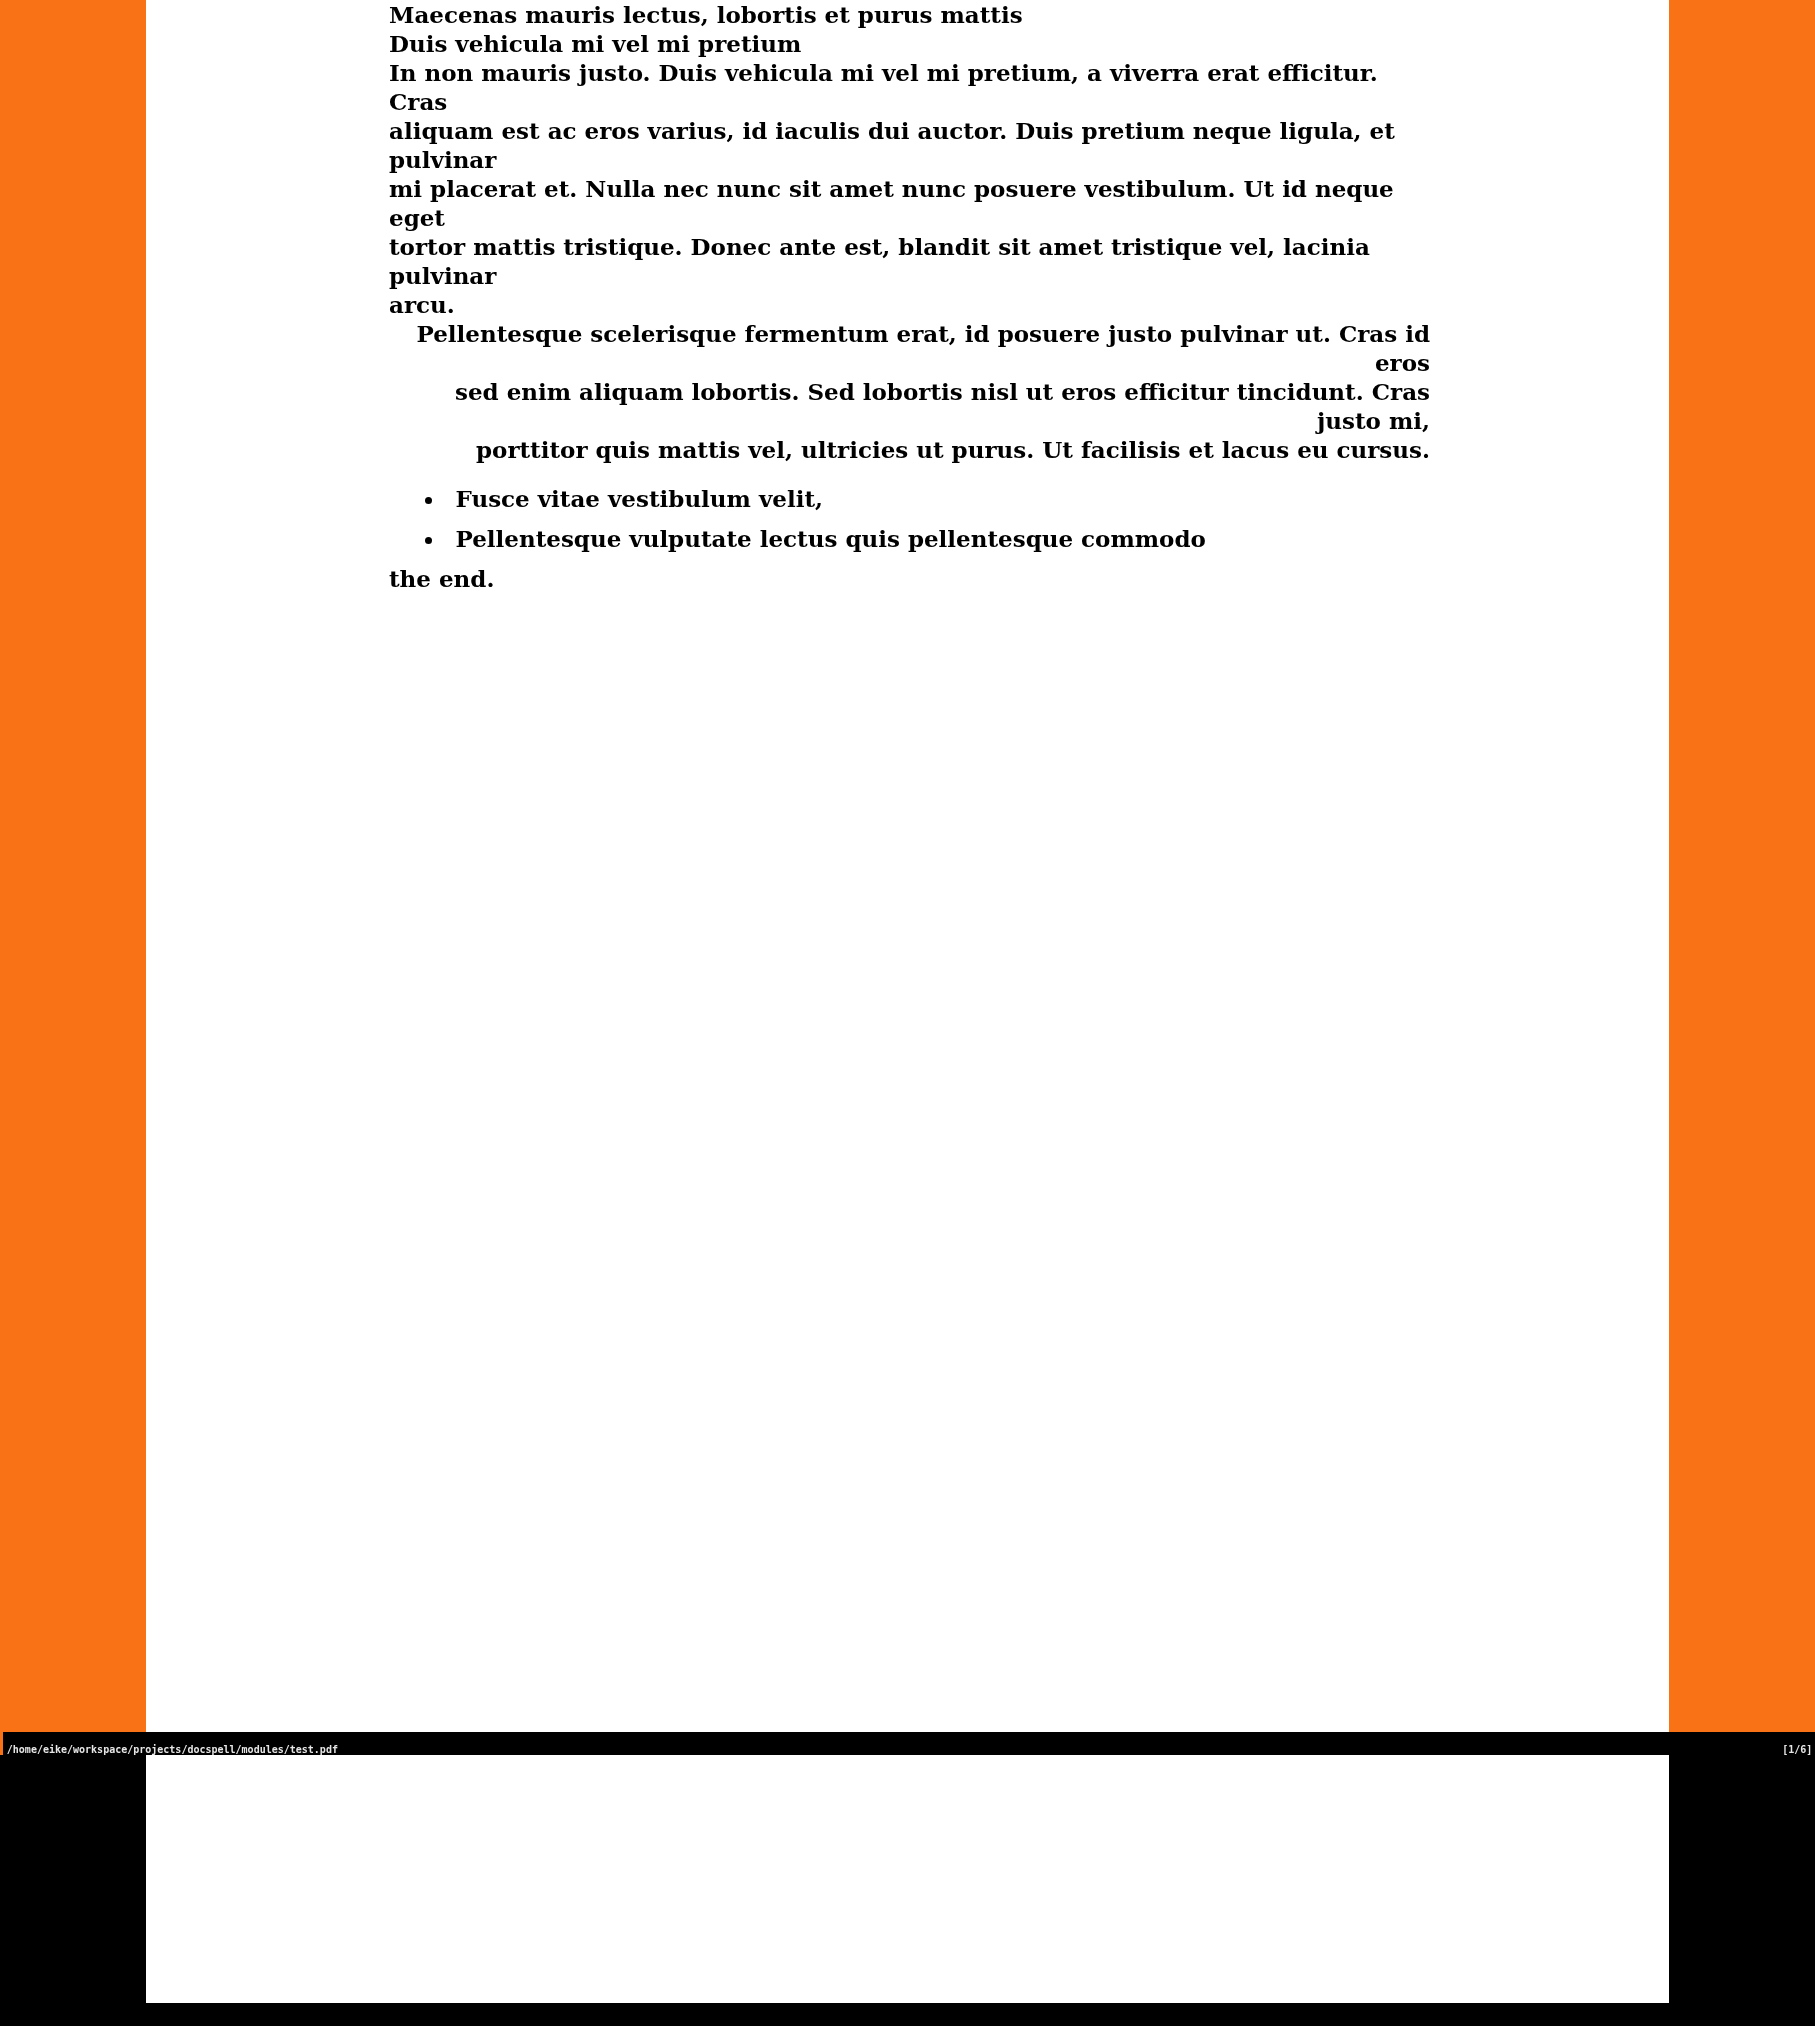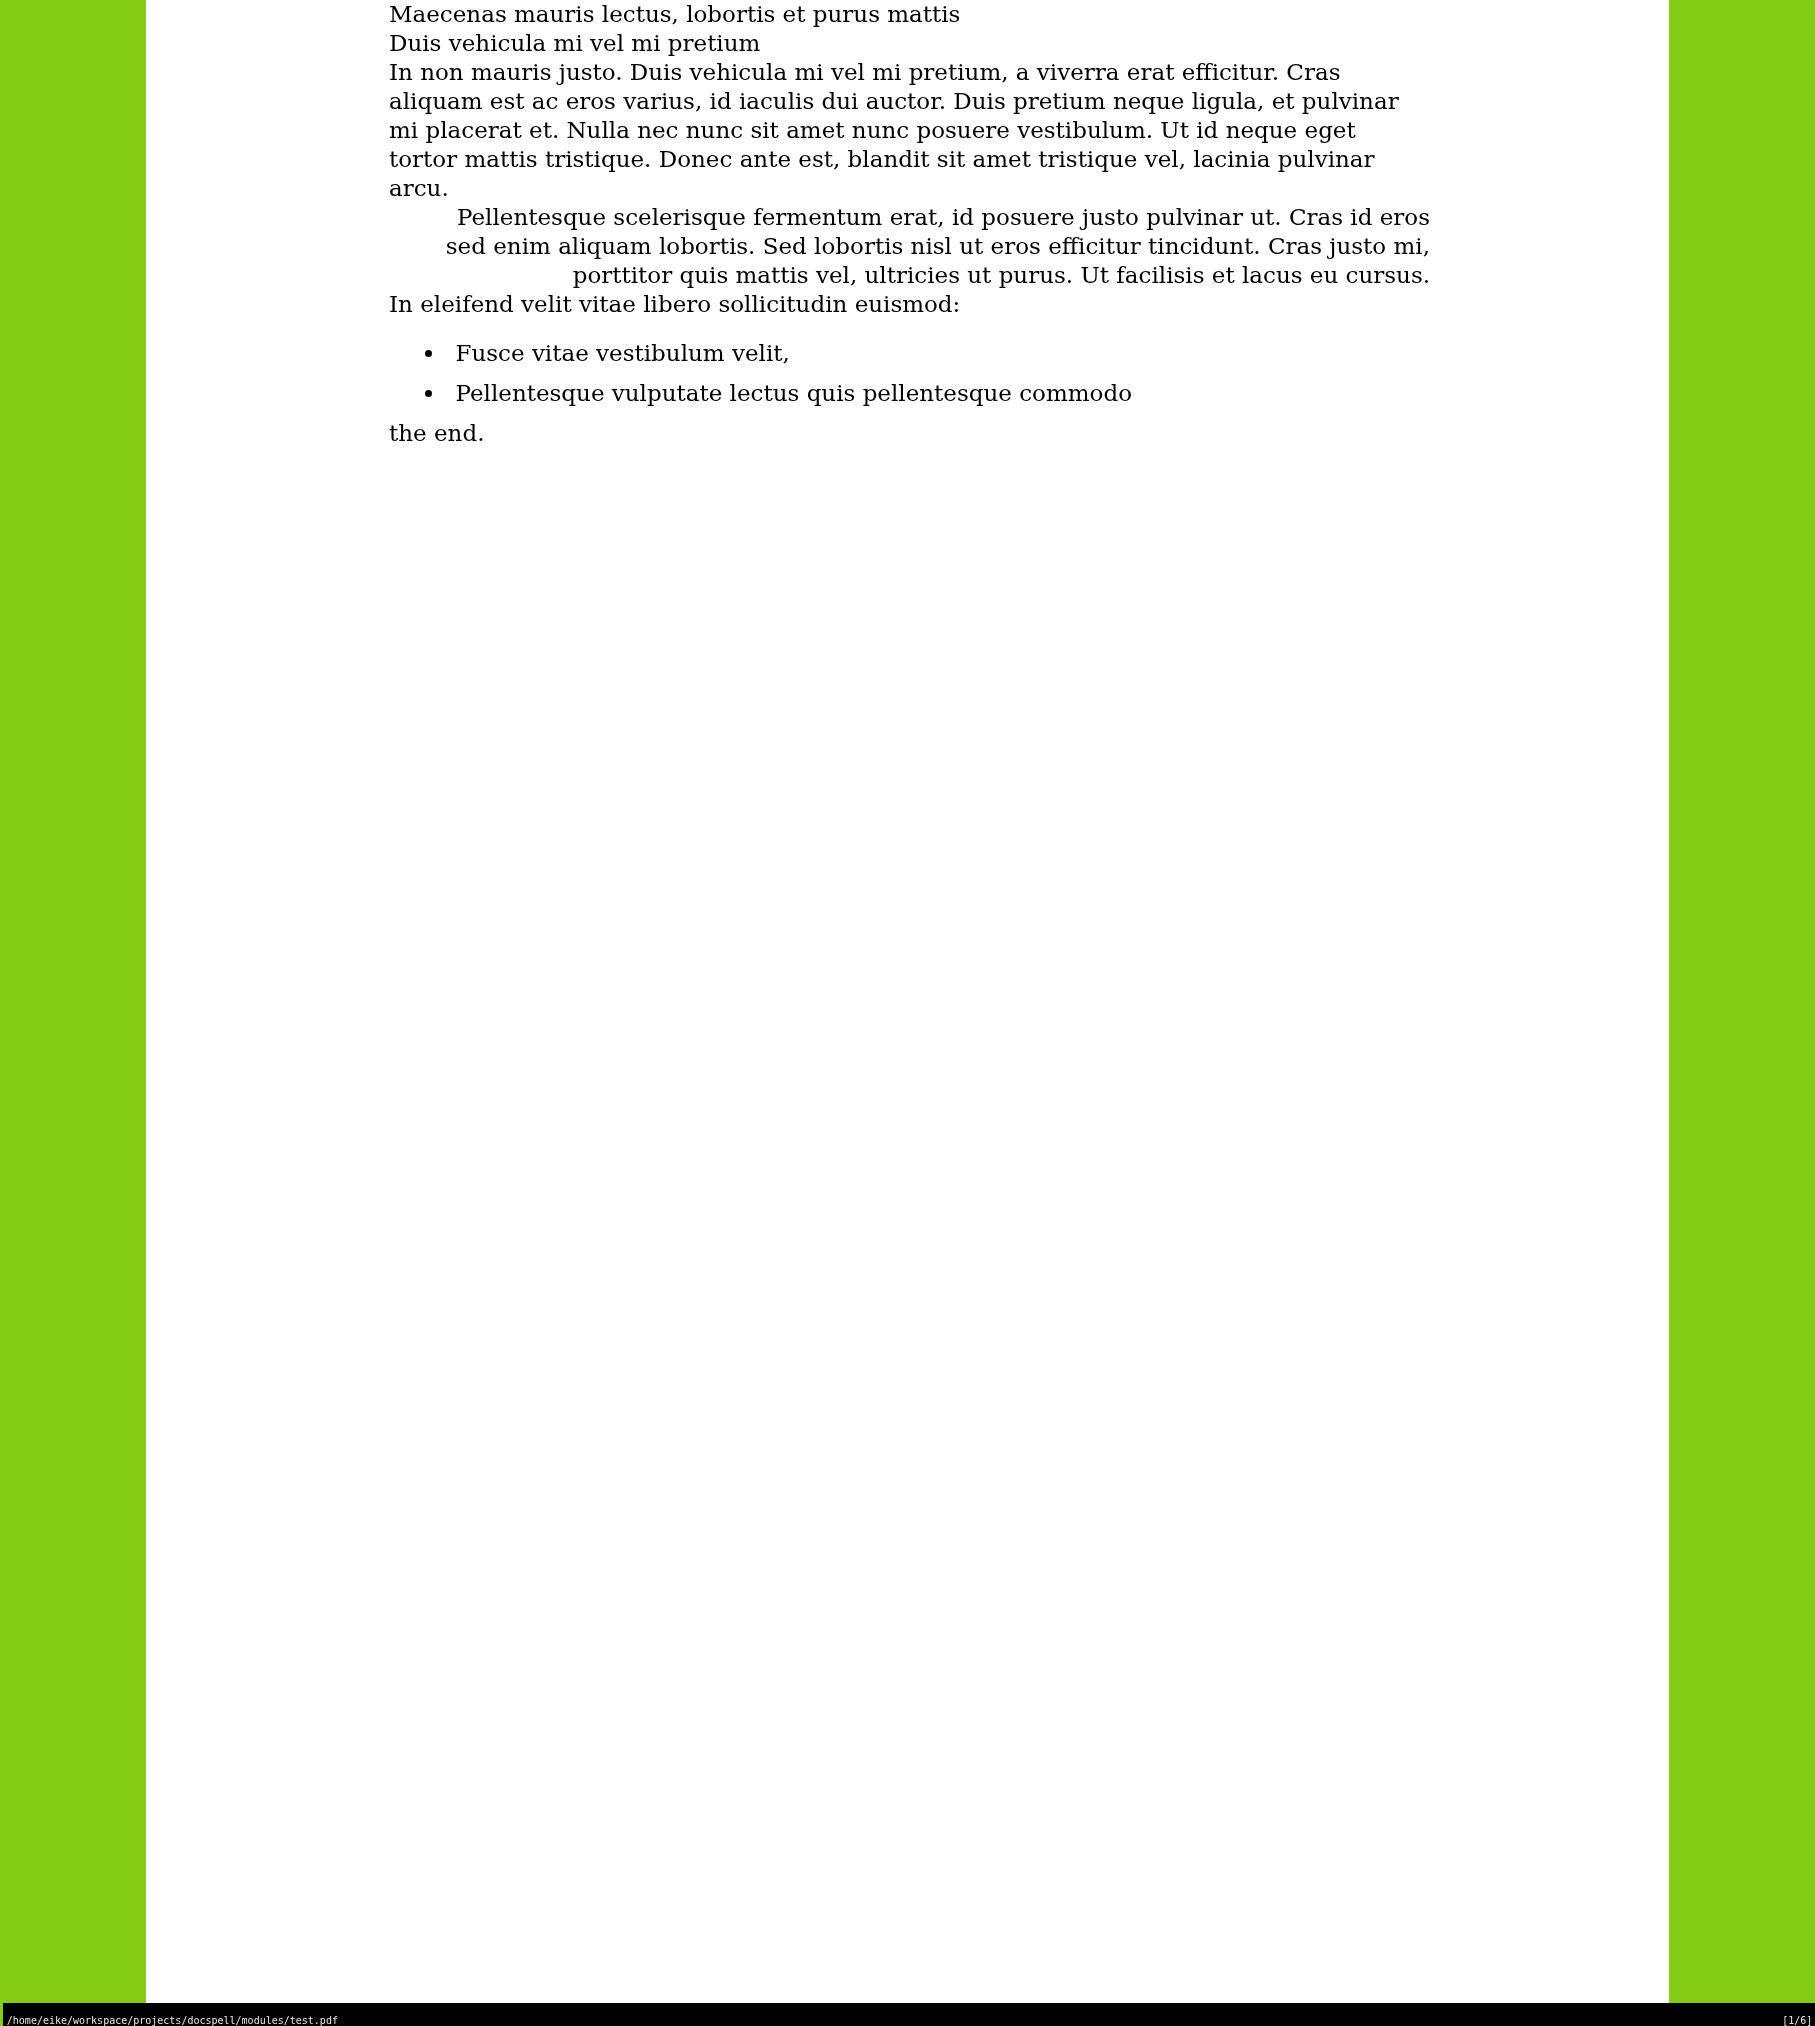--- a/index.html
+++ b/index.html
@@ -8,22 +8,23 @@
     background: #000000;
     width: 1815px;
     height: 2026px;
     overflow: hidden;
     position: relative;
   }
   .viewport {
     position: absolute;
     left: 0; top: 0;
     width: 1815px;
-    height: 2026px;
-    background: #84cc16;
+    height: 1755px;
+    background: #f97316;
+    font-weight: bold;
   }
   .pdf-page {
     position: absolute;
     left: 146px;
     top: 0;
     width: 1523px;
     height: 2003px;
     background: #ffffff;
   }
   .doc-content {
@@ -85,21 +86,20 @@
       <p class="line-1">Maecenas mauris lectus, lobortis et purus mattis</p>
       <p class="line-2">Duis vehicula mi vel mi pretium</p>
       <p class="para-1">In non mauris justo. Duis vehicula mi vel mi pretium, a viverra erat efficitur. Cras
 aliquam est ac eros varius, id iaculis dui auctor. Duis pretium neque ligula, et pulvinar
 mi placerat et. Nulla nec nunc sit amet nunc posuere vestibulum. Ut id neque eget
 tortor mattis tristique. Donec ante est, blandit sit amet tristique vel, lacinia pulvinar
 arcu.</p>
       <p class="para-2">Pellentesque scelerisque fermentum erat, id posuere justo pulvinar ut. Cras id eros
 sed enim aliquam lobortis. Sed lobortis nisl ut eros efficitur tincidunt. Cras justo mi,
 porttitor quis mattis vel, ultricies ut purus. Ut facilisis et lacus eu cursus.</p>
-      <p class="line-3">In eleifend velit vitae libero sollicitudin euismod:</p>
       <ul class="doc-list">
         <li>Fusce vitae vestibulum velit,</li>
         <li>Pellentesque vulputate lectus quis pellentesque commodo</li>
       </ul>
       <p class="closing">the end.</p>
     </div>
   </div>
 
   <div class="status-bar">
     <span class="file-path">/home/eike/workspace/projects/docspell/modules/test.pdf</span>

